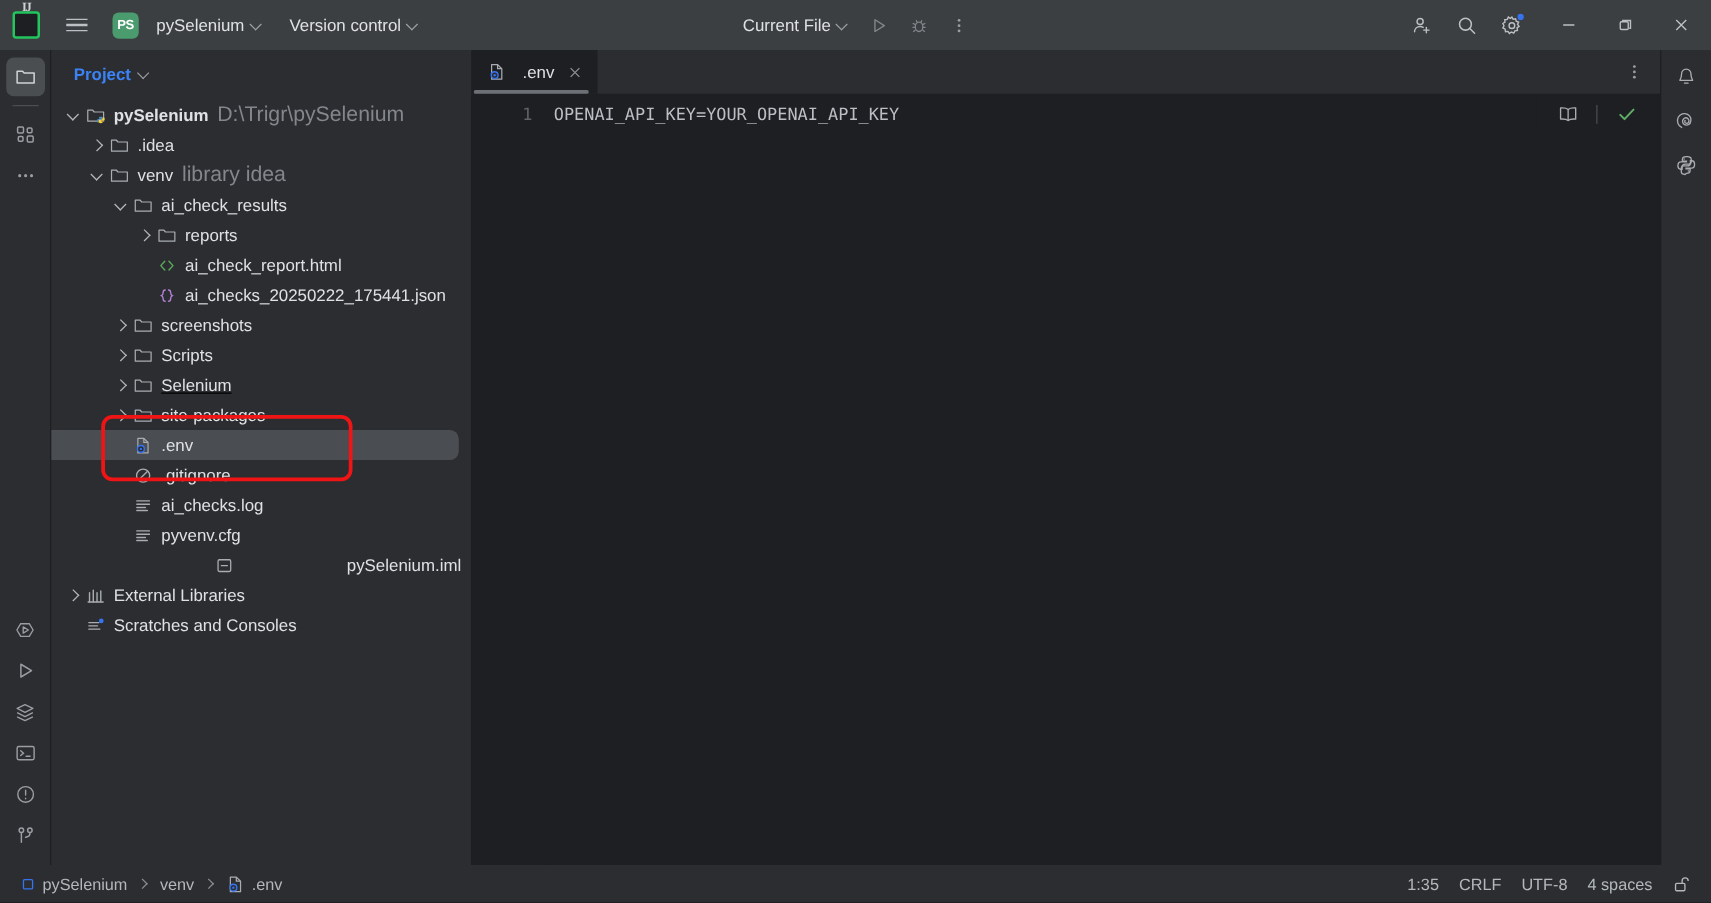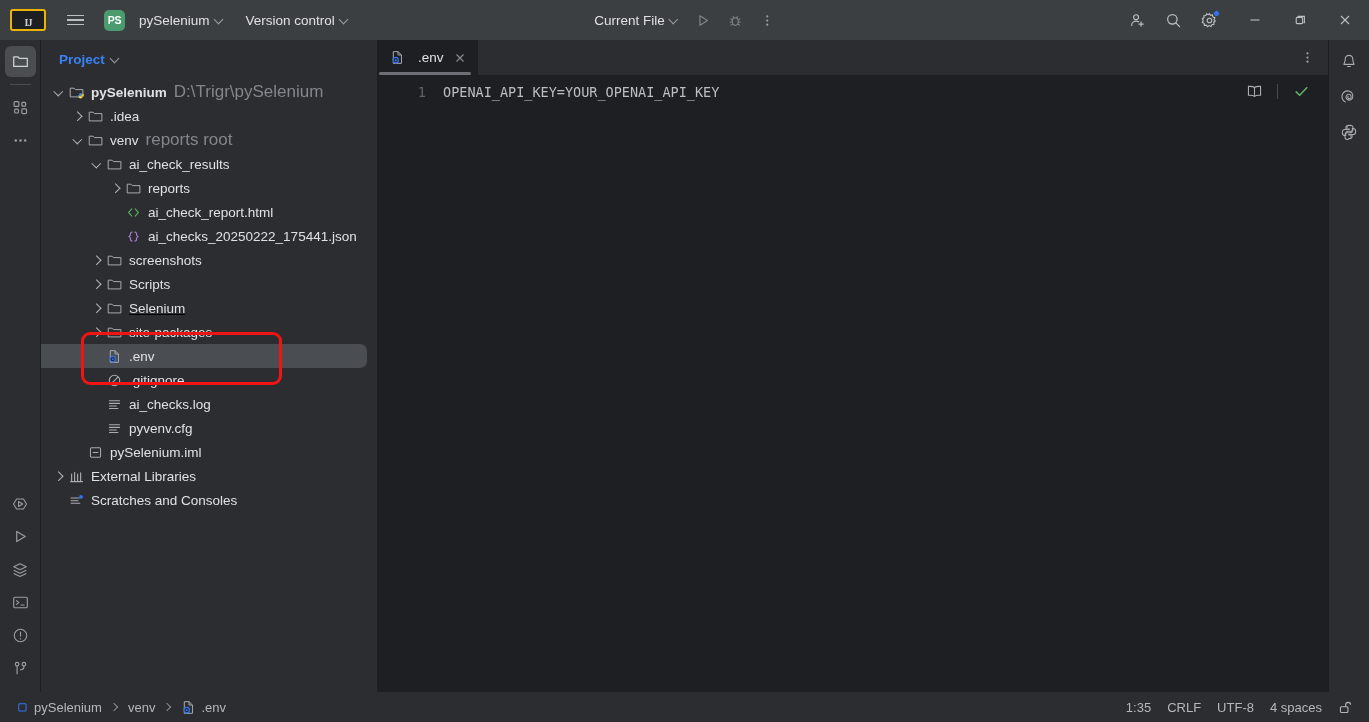--- a/index.html
+++ b/index.html
@@ -12,25 +12,25 @@
   }
   .app { position: relative; width: 1369px; height: 722px; display: flex; flex-direction: column; }
 
   
   .titlebar {
     height: 40px; background: #3c3f41; display: flex; align-items: center;
     flex: 0 0 40px; position: relative;
   }
   .tb-left { display: flex; align-items: center; height: 100%; }
   .ij-logo {
-    width: 36px; height: 22px; margin-left: 10px; margin-right: 8px;
-    border: 2px solid #eab308; background: #1e1f22; border-radius: 3px;
+    width: 22px; height: 22px; margin-left: 10px; margin-right: 8px;
+    border: 2px solid #22c55e; background: #1e1f22; border-radius: 3px;
     display: flex; align-items: flex-end; justify-content: center;
     font-size: 10px; color: #cfd2d6; font-family: "Liberation Serif", serif;
-    font-weight: bold; padding-bottom: 1px; letter-spacing: -1px;
+    font-weight: bold; padding-bottom: 17px; letter-spacing: -1px;
   }
   .hamburger {
     width: 30px; height: 30px; margin-left: 6px; margin-right: 6px;
     display: flex; flex-direction: column; justify-content: center;
     align-items: center; gap: 3px; cursor: pointer; border-radius: 4px;
   }
   .hamburger i { display: block; width: 17px; height: 1.6px; background: #bcc0c4; }
   .proj-badge {
     width: 21px; height: 21px; border-radius: 5px; background: #4a9b6d;
     color: #fff; font-size: 10.5px; font-weight: bold; display: flex;
@@ -393,21 +393,21 @@
             <span class="lbl">.idea</span>
           </div>
           <div class="row" style="padding-left: 29px;">
             <span class="arrow open"></span>
             <span class="ficon">
               <svg width="15" height="15" viewBox="0 0 16 16">
                 <path d="M1.3 3.4h4.2l1.3 1.5h8v7.8H1.3z" fill="none" stroke="#a9adb2" stroke-width="1.05" stroke-linejoin="round"></path>
               </svg>
             </span>
             <span class="lbl">venv</span>
-            <span class="sublbl">reports root</span>
+            <span class="sublbl">library idea</span>
           </div>
           <div class="row" style="padding-left: 48px;">
             <span class="arrow open"></span>
             <span class="ficon">
               <svg width="15" height="15" viewBox="0 0 16 16">
                 <path d="M1.3 3.4h4.2l1.3 1.5h8v7.8H1.3z" fill="none" stroke="#a9adb2" stroke-width="1.05" stroke-linejoin="round"></path>
               </svg>
             </span>
             <span class="lbl">ai_check_results</span>
           </div>
@@ -507,21 +507,21 @@
           </div>
           <div class="row" style="padding-left: 48px;">
             <span class="arrow "></span>
             <span class="ficon">
               <svg width="15" height="15" viewBox="0 0 16 16">
                 <path d="M2.6 4h10.8M2.6 6.8h10.8M2.6 9.6h7.4M2.6 12.2h9" fill="none" stroke="#a9adb2" stroke-width="1.15" stroke-linecap="round"></path>
               </svg>
             </span>
             <span class="lbl">pyvenv.cfg</span>
           </div>
-          <div class="row" style="padding-left: 29px;">
+          <div class="row" style="padding-left: 29px; justify-content: space-between;">
             <span class="arrow "></span>
             <span class="ficon">
               <svg width="15" height="15" viewBox="0 0 16 16">
                 <rect x="2.6" y="3" width="10.8" height="10" rx="1.2" fill="none" stroke="#a9adb2" stroke-width="1.1"></rect>
                 <path d="M5.4 8h5.2" stroke="#a9adb2" stroke-width="1.1" stroke-linecap="round"></path>
               </svg>
             </span>
             <span class="lbl">pySelenium.iml</span>
           </div>
           <div class="row" style="padding-left: 10px;">

